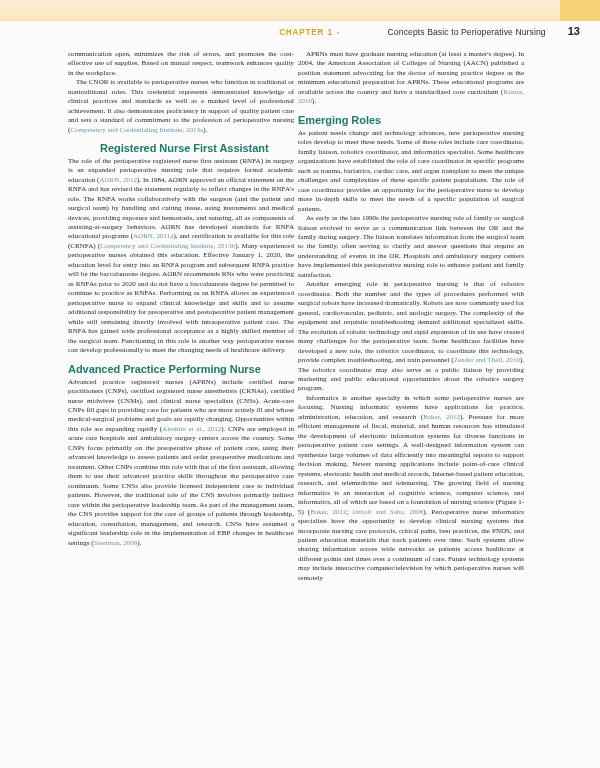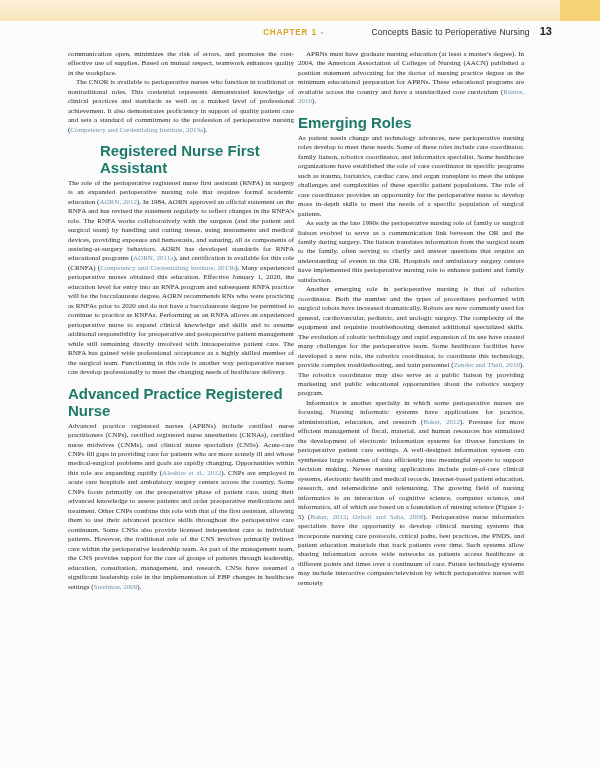--- a/index.html
+++ b/index.html
@@ -36,21 +36,21 @@
     top: 0;
     width: 40px;
     height: 21px;
     background: #f7d275;
   }
 
   
   .running-head {
     position: absolute;
     top: 25px;
-    right: 48px;
+    right: 20px;
     left: 60px;
     display: flex;
     justify-content: flex-end;
     align-items: baseline;
     font-family: "Liberation Sans", sans-serif;
     white-space: nowrap;
   }
   .rh-chapter {
     color: #d9a320;
     font-weight: bold;
@@ -65,21 +65,21 @@
   .rh-title {
     color: #2f2f2f;
     font-size: 8.6px;
     letter-spacing: 0.1px;
     padding-left: 44px;
   }
   .rh-pagenum {
     color: #1c1c1c;
     font-weight: bold;
     font-size: 11px;
-    margin-left: 10px;
+    margin-left: 22px;
   }
 
   
   .columns {
     position: absolute;
     top: 50px;
     left: 68px;
     right: 60px;
     bottom: 38px;
     display: flex;
@@ -101,21 +101,21 @@
     -webkit-hyphens: auto;
     letter-spacing: -0.01px;
   }
   p.body.noindent {
     text-indent: 0;
   }
 
   h2.sec-head {
     margin: 7.5px 0 2.5px 0;
     font-family: "Liberation Sans", sans-serif;
-    font-size: 15px;
+    font-size: 11px;
     font-weight: bold;
     color: #1f7a6a;
     letter-spacing: -0.05px;
   }
   h2.sec-head.first {
     margin-top: 7px;
     padding-left: 32px;
   }
 
   .cit {
@@ -147,21 +147,21 @@
     <div class="col">
 
       <p class="body noindent"><span>communication open, minimizes the risk of errors, and promotes the cost-effective use of supplies. Based on mutual respect, teamwork enhances quality in the workplace.</span></p>
 
       <p class="body"><span>The CNOR is available to perioperative nurses who function in traditional or nontraditional roles. This credential represents demonstrated knowledge of clinical practices and standards as well as a marked level of professional achievement. It also demonstrates proficiency in support of quality patient care and sets a standard of commitment to the profession of perioperative nursing (</span><span class="cit">Competency and Credentialing Institute, 2013a</span><span>).</span></p>
 
       <h2 class="sec-head first">Registered Nurse First Assistant</h2>
 
       <p class="body noindent"><span>The role of the perioperative registered nurse first assistant (RNFA) in surgery is an expanded perioperative nursing role that requires formal academic education (</span><span class="cit">AORN, 2012</span><span>). In 1984, AORN approved an official statement on the RNFA and has revised the statement regularly to reflect changes in the RNFA's role. The RNFA works collaboratively with the surgeon (and the patient and surgical team) by handling and cutting tissue, using instruments and medical devices, providing exposure and hemostasis, and suturing, all as components of assisting-at-surgery behaviors. AORN has developed standards for RNFA educational programs (</span><span class="cit">AORN, 2011a</span><span>), and certification is available for this role (CRNFA) (</span><span class="cit">Competency and Credentialing Institute, 2013b</span><span>). Many experienced perioperative nurses obtained this education. Effective January 1, 2020, the education level for entry into an RNFA program and subsequent RNFA practice will be the baccalaureate degree. AORN recommends RNs who were practicing as RNFAs prior to 2020 and do not have a baccalaureate degree be permitted to continue to practice as RNFAs. Performing as an RNFA allows an experienced perioperative nurse to expand clinical knowledge and skills and to assume additional responsibility for preoperative and postoperative patient management while still remaining directly involved with intraoperative patient care. The RNFA has gained wide professional acceptance as a highly skilled member of the surgical team. Functioning in this role is another way perioperative nurses can develop professionally to meet the changing needs of healthcare delivery.</span></p>
 
-      <h2 class="sec-head">Advanced Practice Registered Nurse</h2>
+      <h2 class="sec-head">Advanced Practice Performing Nurse</h2>
 
       <p class="body noindent"><span>Advanced practice registered nurses (APRNs) include certified nurse practitioners (CNPs), certified registered nurse anesthetists (CRNAs), certified nurse midwives (CNMs), and clinical nurse specialists (CNSs). Acute-care CNPs fill gaps in providing care for patients who are more acutely ill and whose medical-surgical problems and goals are rapidly changing. Opportunities within this role are expanding rapidly (</span><span class="cit">Aleshire et al., 2012</span><span>). CNPs are employed in acute care hospitals and ambulatory surgery centers across the country. Some CNPs focus primarily on the preoperative phase of patient care, using their advanced knowledge to assess patients and order preoperative medications and treatment. Other CNPs combine this role with that of the first assistant, allowing them to use their advanced practice skills throughout the perioperative care continuum. Some CNSs also provide licensed independent care to individual patients. However, the traditional role of the CNS involves primarily indirect care within the perioperative leadership team. As part of the management team, the CNS provides support for the care of groups of patients through leadership, education, consultation, management, and research. CNSs have assumed a significant leadership role in the implementation of EBP changes in healthcare settings (</span><span class="cit">Steelman, 2009</span><span>).</span></p>
 
     </div>
 
     <div class="col">
 
       <p class="body"><span>APRNs must have graduate nursing education (at least a master's degree). In 2004, the American Association of Colleges of Nursing (AACN) published a position statement advocating for the doctor of nursing practice degree as the minimum educational preparation for APRNs. These educational programs are available across the country and have a standardized core curriculum (</span><span class="cit">Raines, 2010</span><span>).</span></p>
 
       <h2 class="sec-head">Emerging Roles</h2>

